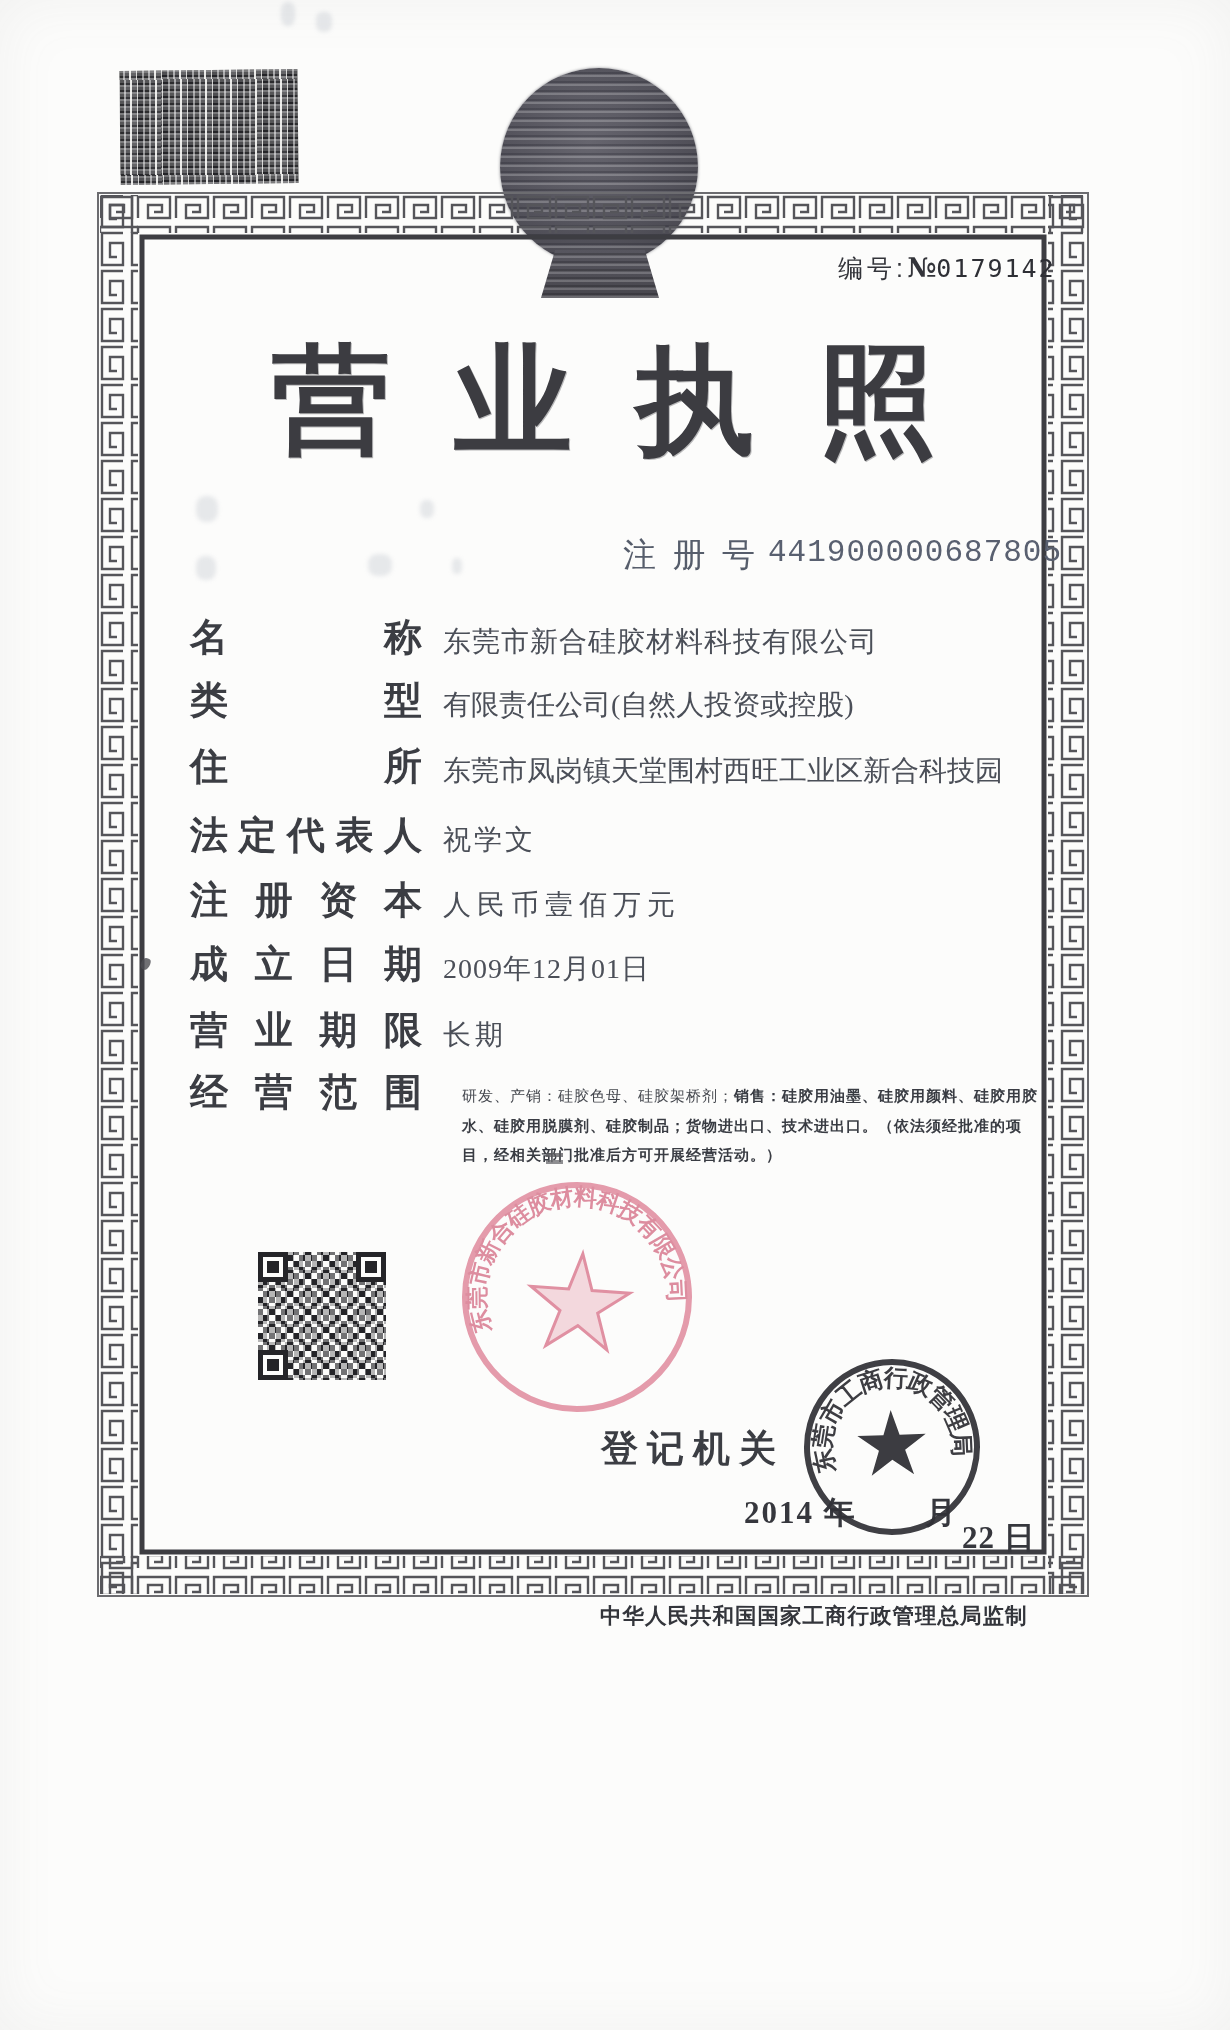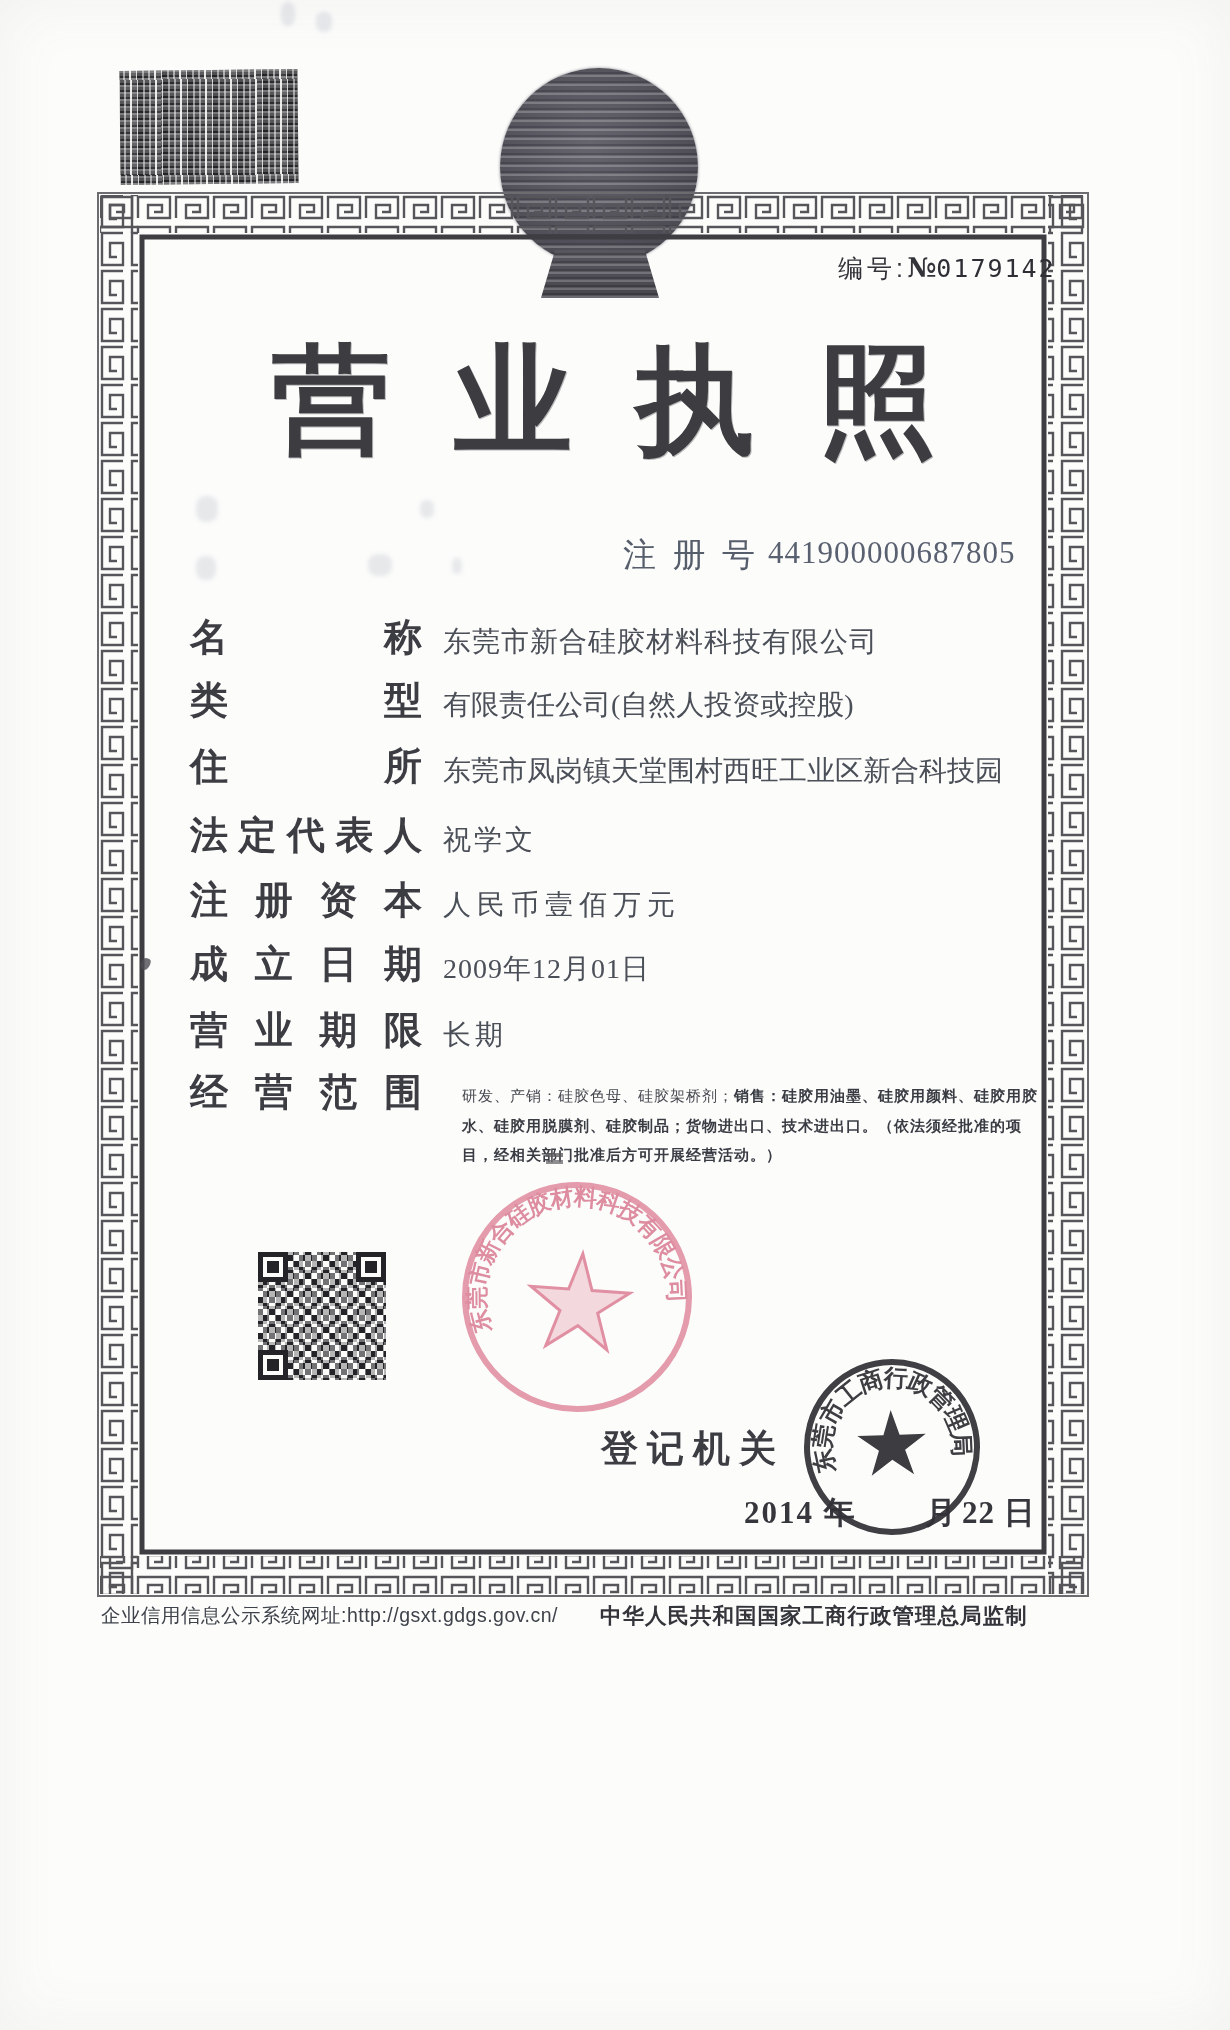--- a/index.html
+++ b/index.html
@@ -51,21 +51,21 @@
     position:absolute; left:272px; top:330px;
     font-size:118px; font-weight:900; letter-spacing:12px; line-height:1.2;
     color:#3c3c41; text-shadow:1px 1px 0 rgba(60,60,65,.35);
     font-family:"Liberation Sans", sans-serif;
   }
   
   .regline { position:absolute; top:533px; left:0; width:100%; height:44px; color:#565d6b; }
   .regline .reg-label { position:absolute; left:623px; width:132px; font-size:33px;
     display:flex; justify-content:space-between; }
   .regline .reg-num { position:absolute; left:768px; top:2px;
-    font-family:Liberation Serif, serif; font-size:31px; letter-spacing:1px; color:#596070; }
+    font-family:Liberation Mono, monospace; font-size:31px; letter-spacing:1px; color:#596070; }
   
   .frow { position:absolute; left:0; width:100%; }
   .flabel { position:absolute; left:190px; width:232px; font-size:38px; font-weight:600;
     color:#3b3d43; display:flex; justify-content:space-between; line-height:1.15; }
   .fvalue { position:absolute; left:443px; top:7px; font-size:28px; color:#4b4f58;
     font-family:"Liberation Serif", serif; white-space:nowrap; }
   .r0 { top:616px; } .r0 .fvalue { letter-spacing:1px; }
   .r1 { top:679px; } .r1 .fvalue { letter-spacing:0; }
   .r2 { top:745px; } .r2 .fvalue { letter-spacing:0; }
   .r3 { top:814px; } .r3 .fvalue { letter-spacing:3px; }
@@ -93,21 +93,21 @@
   
   .company-seal { position:absolute; left:458px; top:1178px; opacity:.88; transform:rotate(-8deg); }
   .registry-seal { position:absolute; left:801px; top:1356px; opacity:.93; transform:rotate(-6deg); }
   
   .authority { position:absolute; left:601px; top:1424px; width:175px; font-size:37px; font-weight:600;
     color:#3b3d43; display:flex; justify-content:space-between; }
   .dateline { position:absolute; top:1492px; left:0; width:100%; height:42px;
     font-size:31px; font-weight:600; color:#36373d; font-family:"Liberation Serif", serif; }
   .dateline .d-year { position:absolute; left:744px; letter-spacing:2px; }
   .dateline .d-month { position:absolute; left:925px; }
-  .dateline .d-day { position:absolute; left:962px; letter-spacing:1px; }
+  .dateline .d-day { position:absolute; left:962px; letter-spacing:1px;margin-top:25px; }
   
   .footer-left { position:absolute; left:101px; top:1602px; font-size:19.5px; color:#3e424a;
     letter-spacing:.5px; }
   .footer-right { position:absolute; left:600px; top:1601px; width:475px; 
     font-size:21.5px; font-weight:700; color:#33353b; letter-spacing:1px; }
 </style>
 </head>
 <body>
 
 <div class="page">
@@ -270,16 +270,15 @@
     <circle cx="91" cy="91" r="85" fill="none" stroke="#313137" stroke-width="6"></circle>
     <defs>
       <path id="rArc" d="M 33 110 A 61 61 0 1 1 149 110" fill="none"></path>
     </defs>
     <text font-size="24" fill="#2f2f35" font-weight="700" font-family="Liberation Sans, sans-serif">
       <textPath href="#rArc" startOffset="1" textLength="225">东莞市工商行政管理局</textPath>
     </text>
     <polygon points="0,-36 8.1,-11.1 34.2,-11.1 13.1,4.2 21.2,29.1 0,13.8 -21.2,29.1 -13.1,4.2 -34.2,-11.1 -8.1,-11.1" transform="translate(91,90) rotate(4)" fill="#2e2e33"></polygon>
   </svg>
 
-  <div class="footer-left">企业信用信息公示系统网址:http://gsxt.gdgs.gov.cn/</div>
   <div class="footer-right">中华人民共和国国家工商行政管理总局监制</div>
 
 </div>
 
 </body></html>

